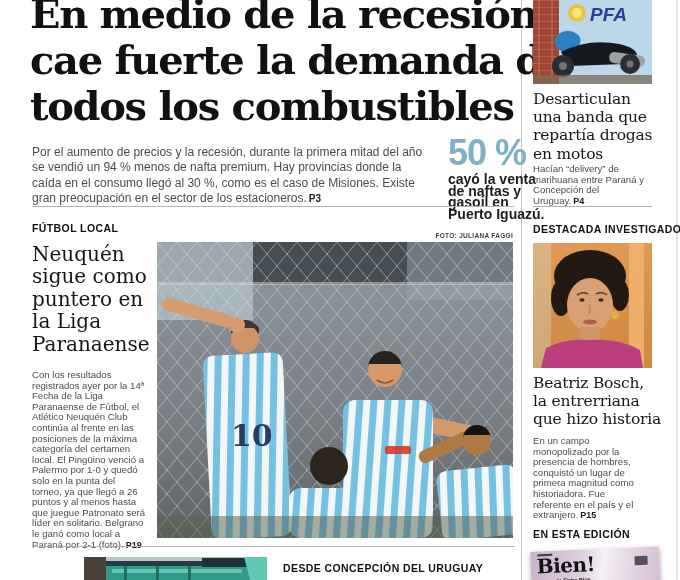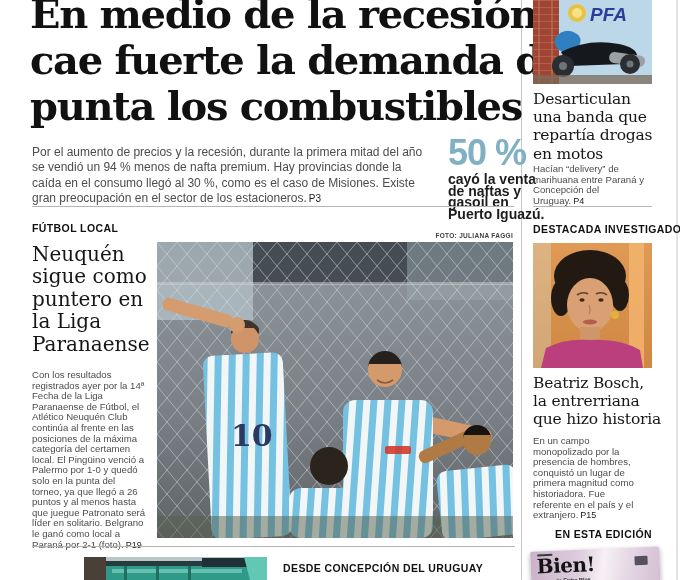--- a/index.html
+++ b/index.html
@@ -7,21 +7,21 @@
     position:relative;width:680px;height:580px;background:#ffffff;
     overflow:hidden;font-family:"Liberation Sans",sans-serif;color:#1a1a1a;
   }
   .abs{position:absolute;}
   .serif{font-family:"DejaVu Serif","Liberation Serif",serif;}
   
   .lead-headline{left:30px;top:-9px;font-weight:700;font-size:40px;line-height:46px;
     letter-spacing:-1.3px;color:#111;}
   .lead-headline div{white-space:nowrap;}
   .deck{left:32px;top:145px;width:402px;font-size:12px;line-height:15.4px;color:#4c4c4c;}
-  .pref{font-weight:400;color:#1a1a1a;font-size:10px;margin-left:2px;}
+  .pref{font-weight:700;color:#1a1a1a;font-size:10px;margin-left:2px;}
   .stat{left:448px;top:134px;width:98px;}
   .stat-value{font-size:36px;line-height:38px;font-weight:700;letter-spacing:-1px;}
   .stat-caption{font-size:14px;line-height:11.5px;font-weight:700;color:#1c1c1c;margin-top:2px;}
   
   .hrule{height:1px;background:#b5b5b5;}
   .vrule{left:521px;top:0;width:1px;height:580px;background:#c6c6c6;}
   .page-edge{left:676px;top:0;width:2px;height:580px;background:#e3e3e3;}
   
   .kicker{font-size:10.5px;font-weight:700;letter-spacing:.4px;color:#111;white-space:nowrap;}
   
@@ -52,21 +52,21 @@
 <body>
 
 <div id="page">
 
   <div class="abs vrule"></div>
   <div class="abs page-edge"></div>
 
   <div class="abs lead-headline serif">
     <div>En medio de la recesión,</div>
     <div>cae fuerte la demanda de</div>
-    <div>punta los combustibles</div>
+    <div>todos los combustibles</div>
   </div>
 
   <div class="abs deck"><span>Por el aumento de precios y la recesión, durante la primera mitad del año se vendió un 94 % menos de nafta premium. Hay provincias donde la caída en el consumo llegó al 30 %, como es el caso de Misiones. Existe gran preocupación en el sector de los estacioneros.</span><span class="pref">P3</span>
   </div>
 
   <div class="abs stat">
     <div class="stat-value" style="color:#7fb0c4;">50 %</div>
     <div class="stat-caption">cayó la venta de naftas y gasoil en Puerto Iguazú.</div>
   </div>
 
@@ -234,21 +234,21 @@
 
   <div class="abs col-headline serif bosch-headline">
     <div>Beatriz Bosch,</div>
     <div>la entrerriana</div>
     <div>que hizo historia</div>
   </div>
 
   <div class="abs small-body bosch-body"><span>En un campo monopolizado por la presencia de hombres, conquistó un lugar de primera magnitud como historiadora. Fue referente en el país y el extranjero.</span><span class="pref" style="font-size:9px;">P15</span>
   </div>
 
-  <div class="abs kicker" style="left:555px;top:528px;">EN ESTA EDICIÓN</div>
+  <div class="abs kicker" style="left:533px;top:528px;">EN ESTA EDICIÓN</div>
 
   <div class="abs magazine">
     <div class="mag-topword"></div>
     <div class="mag-title serif">Bien!</div>
     <div class="mag-sub">de Entre Ríos</div>
 
     <div class="mag-stamp"></div>
   </div>
 
 </div>

